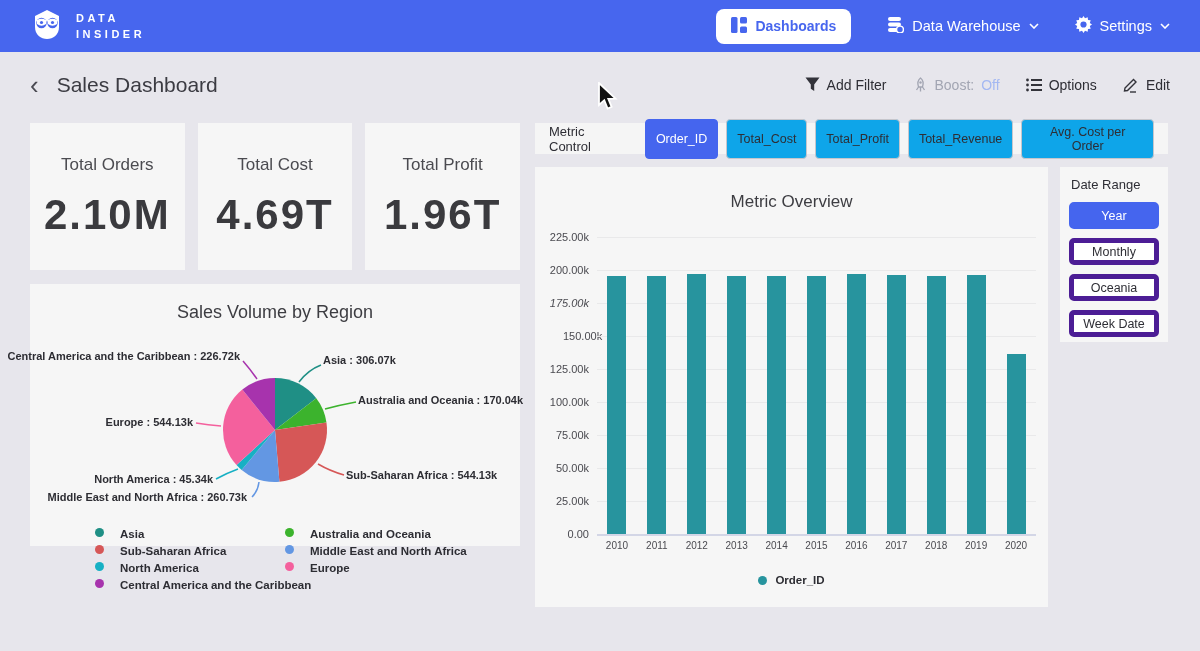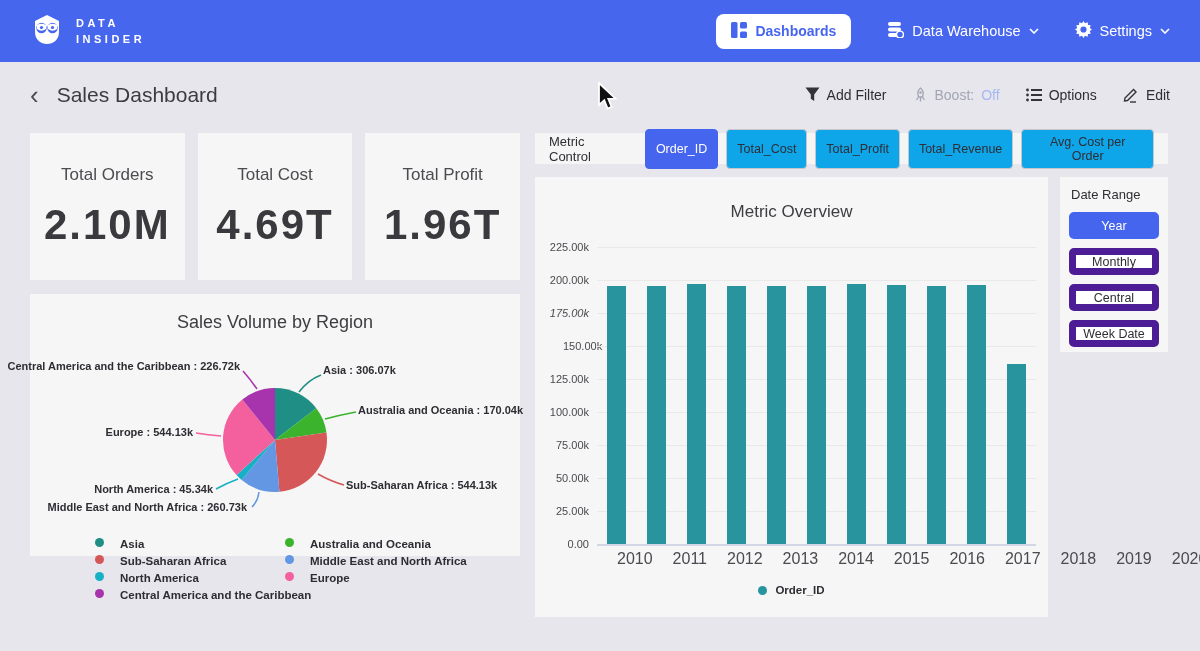--- a/index.html
+++ b/index.html
@@ -4,21 +4,21 @@
 <style>
   * { box-sizing: border-box; margin: 0; padding: 0; }
   html,body { width:1200px; height:651px; }
   body {
     background:#e7e6ec;
     font-family:"Liberation Sans", sans-serif;
     position:relative;
     overflow:hidden;
   }
   
-  .topnav { height:62px; background:#4766ee; display:flex; align-items:center; padding:8px 30px; }
+  .topnav { height:52px; background:#4766ee; display:flex; align-items:center; padding:8px 30px; }
   .brand { display:flex; align-items:center; gap:12px; }
   .brand-text { color:#fff; font-size:11px; font-weight:bold; letter-spacing:3.5px; line-height:1.5; }
   .nav-right { margin-left:auto; display:flex; align-items:center; gap:36px; }
   .nav-pill { background:#fff; color:#4766ee; border:none; border-radius:8px; padding:8px 15px;
     display:flex; align-items:center; gap:8px; font-size:14px; font-weight:bold; cursor:pointer; }
   .nav-item { display:flex; align-items:center; gap:8px; color:#fff; font-size:14.5px; cursor:pointer; }
   .chev { width:10px; height:6px; }
   
   .pagehead { height:65px; display:flex; align-items:center; padding:0 30px; }
   .back-btn { background:none; border:none; font-size:26px; color:#4a4a52; cursor:pointer; margin-right:18px; line-height:1; }
@@ -66,27 +66,27 @@
   .bar-title { text-align:center; padding-top:25px; font-size:17px; color:#3d3d42; font-weight:500; }
   .plot-wrap { position:absolute; left:0; right:0; top:70px; height:360px; }
   .ytick { position:absolute; left:0; width:54px; text-align:right; font-size:11px; color:#4a4a50; }
   .plot { position:absolute; left:62px; right:12px; top:0; height:297px; }
   .gridline { position:absolute; left:0; right:0; height:1px; background:#e9e9ea; }
   .gridline.zero { background:#d3d6e6; height:2px; }
   .bars { position:absolute; left:0; right:0; top:0; bottom:0; display:flex; align-items:flex-end; }
   .bar-cell { flex:1; display:flex; justify-content:center; align-items:flex-end; height:100%; }
   .bar { width:19px; background:#27949e; }
   .xlabels { position:absolute; left:62px; right:12px; top:303px; display:flex; }
-  .xlabel { flex:1; text-align:center; font-size:16px; color:#4a4a50;margin-left:20px; }
+  .xlabel { flex:1; text-align:center; font-size:10px; color:#4a4a50; }
   .bar-legend { position:absolute; left:0; right:0; top:337px; display:flex; justify-content:center;
     align-items:center; gap:8px; font-size:11.5px; font-weight:bold; color:#2d2d33; }
   
   .date-card { width:108px; height:175px; background:#f6f6f6; padding:10px 9px; flex:none; }
   .date-label { font-size:13px; color:#2e2e35; margin:0 0 10px 2px; }
-  .date-btn { display:block; width:100%; height:27px; background:#fff; border:7px solid #4c1d95;
+  .date-btn { display:block; width:100%; height:27px; background:#fff; border:5px solid #4c1d95;
     border-radius:5px; font-size:12.5px; color:#2e2e35; margin-bottom:9px; cursor:pointer; font-family:inherit; }
   .date-btn.selected { background:#4565ee; border-color:#4565ee; color:#fff; }
   
   .cursor { position:absolute; left:596px; top:82px; z-index:50; pointer-events:none; }
 </style>
 </head>
 <body>
 
 <nav class="topnav">
   <div class="brand">
@@ -360,21 +360,21 @@
             <span>Order_ID</span>
           </div>
         </div>
       </div>
 
       <div class="date-card">
         <div class="date-label">Date Range</div>
         <div id="date-buttons">
             <button class="date-btn selected">Year</button>
             <button class="date-btn">Monthly</button>
-            <button class="date-btn">Central</button>
+            <button class="date-btn">Oceania</button>
             <button class="date-btn">Week Date</button>
           </div>
       </div>
     </div>
   </div>
 </div>
 
 <div class="cursor">
   <svg width="24" height="30" viewBox="0 0 24 30">
     <path d="M3 1 L3 23 L8.3 18.2 L11.6 26.5 L15.6 24.8 L12.3 16.8 L19.5 16.6 Z" fill="#111" stroke="#fff" stroke-width="1.8"></path>

